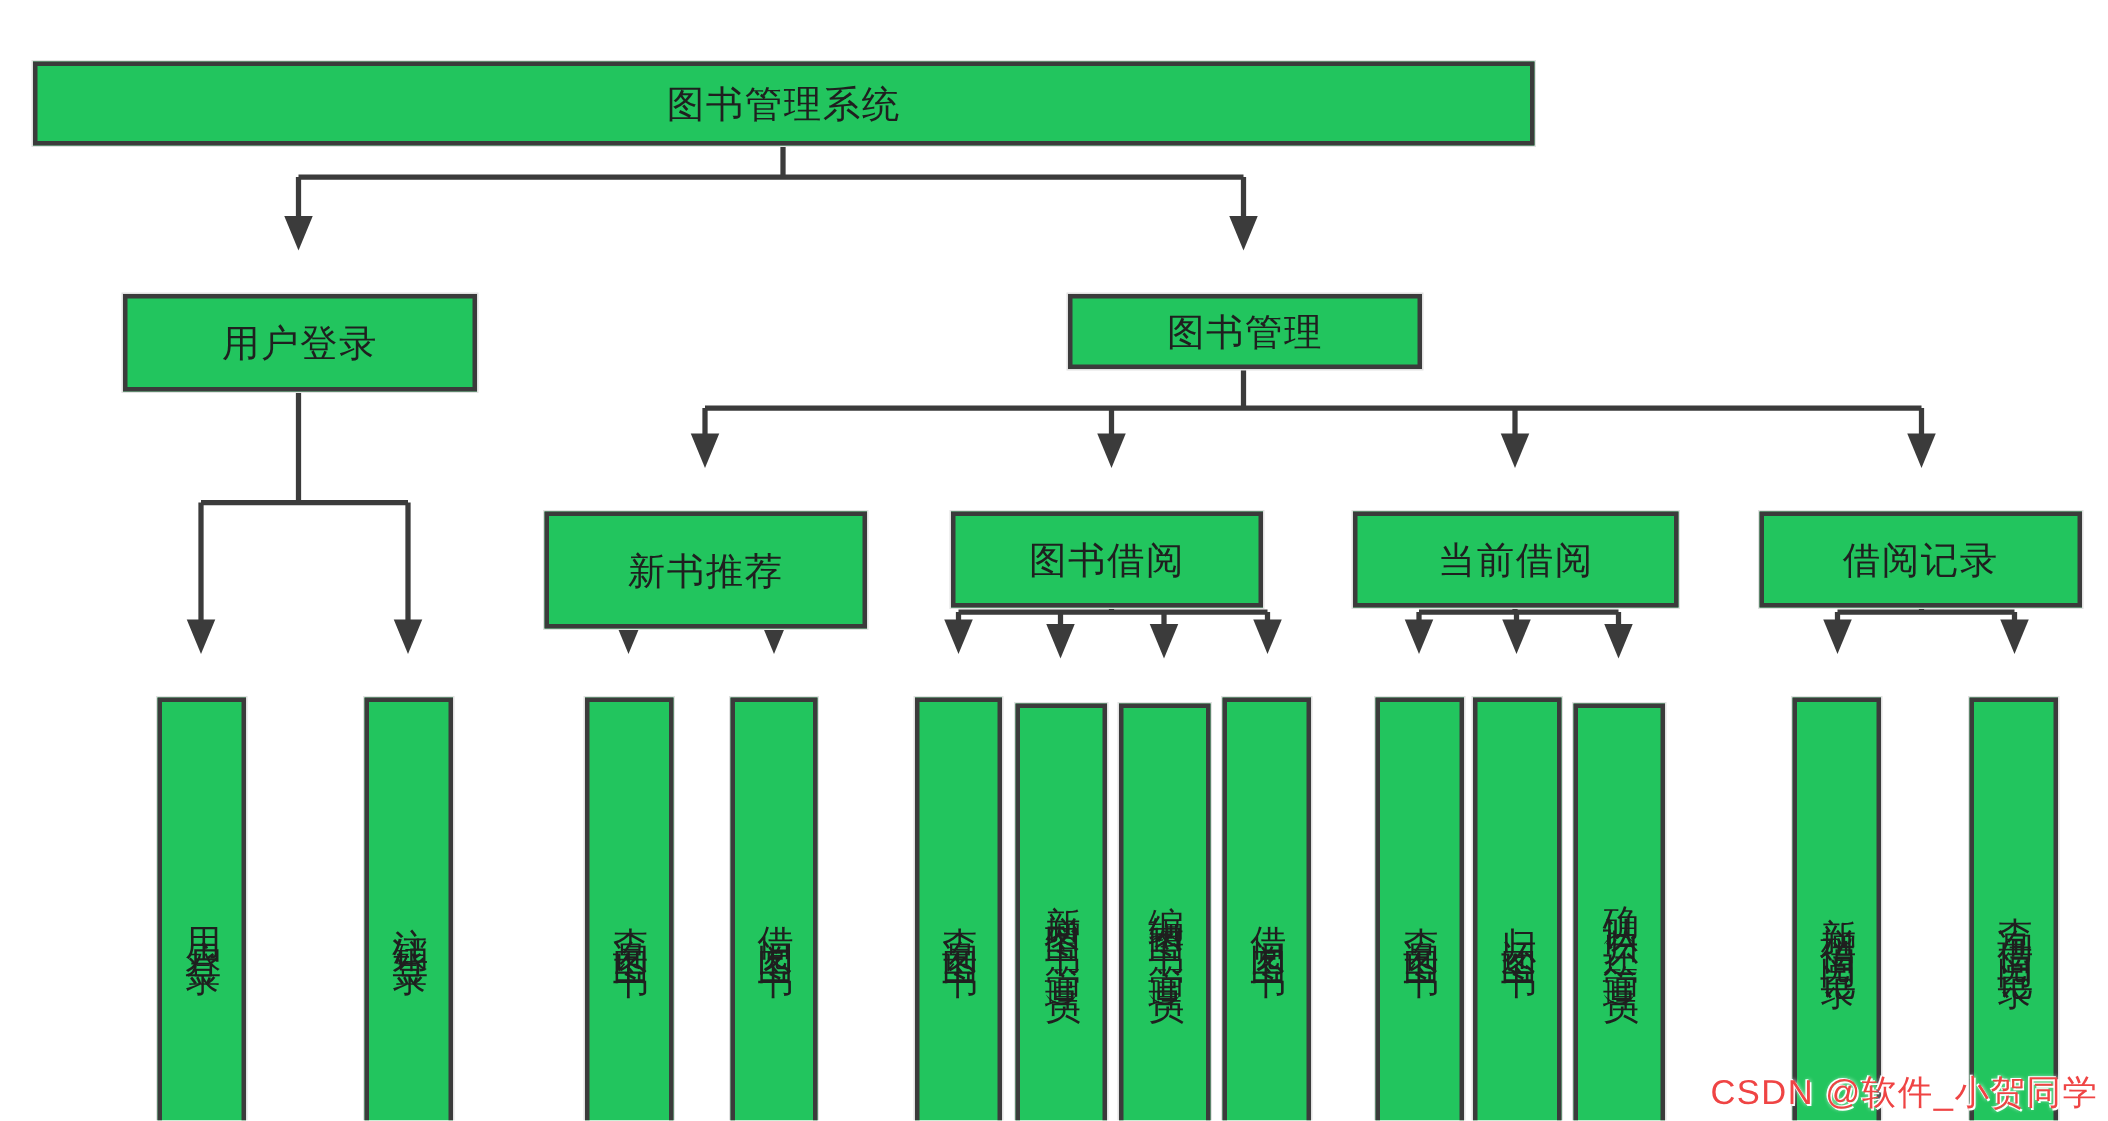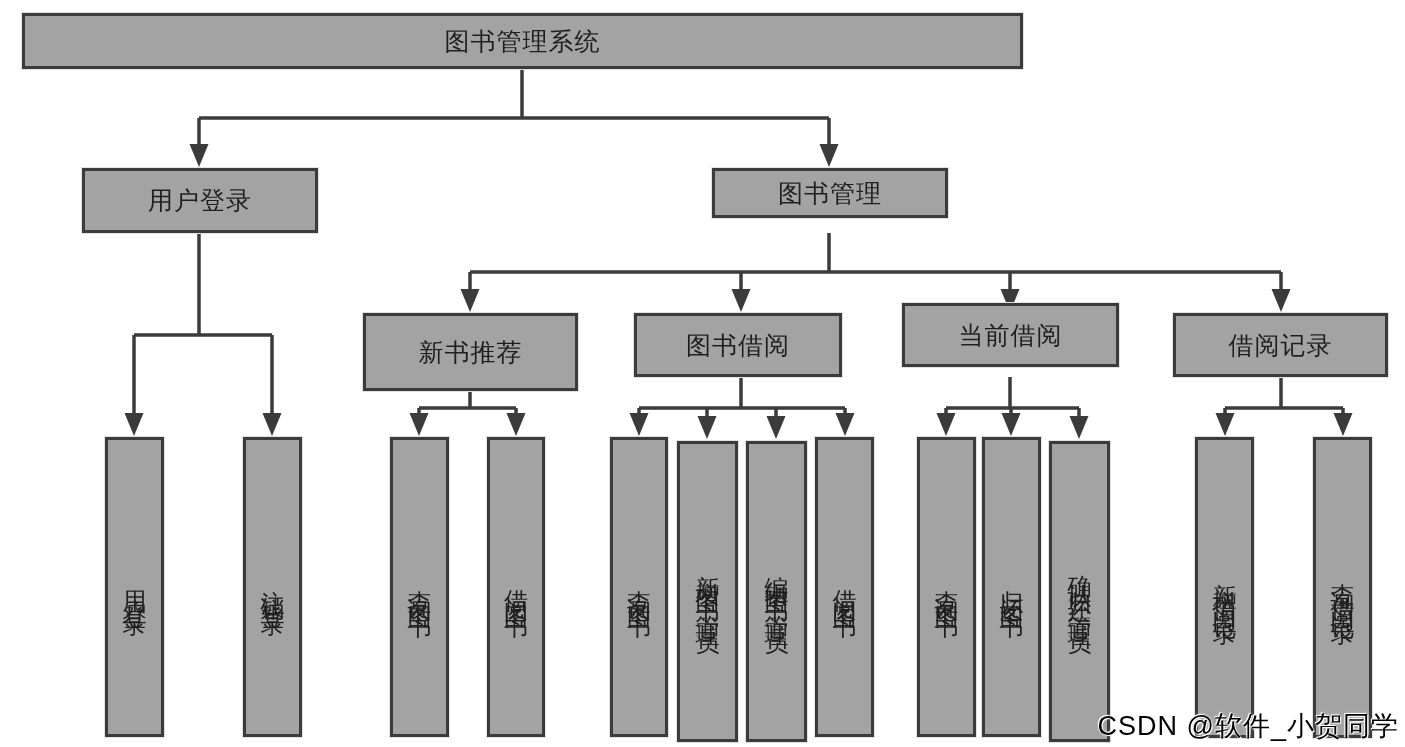--- a/index.html
+++ b/index.html
@@ -13,47 +13,48 @@
   }
   #connectors {
     position: absolute;
     left: 0; top: 0;
     width: 1405px; height: 747px;
   }
   .node {
     position: absolute;
     box-sizing: border-box;
     border: 3px solid #3b3b3b;
-    background: #a3a3a3;
+    background: #22c55e;
     display: flex;
     align-items: center;
     justify-content: center;
     color: #1f1f1f;
     box-shadow: 0 0 0 1px #e2e2e2;
+    margin-top: 28px;
   }
   .node.h-label {
     font-size: 25px;
     letter-spacing: 1px;
     white-space: nowrap;
   }
   .leaf span {
     writing-mode: vertical-rl;
     text-orientation: mixed;
     font-size: 24px;
     letter-spacing: 8px;
     line-height: 1;
     color: #1f1f1f;
   }
   #watermark {
     position: absolute;
     right: 6px;
     bottom: 3px;
-    font-size: 27px;
+    font-size: 23px;
     letter-spacing: 1px;
-    color: #000000;
+    color: #ef4444;
     text-shadow: 1px 1px 0 #ffffff, -1px -1px 0 #ffffff, 0 0 3px #ffffff;
     white-space: nowrap;
   }
 </style>
 </head>
 <body>
 
 <div id="stage">
 
   <svg id="connectors" viewBox="0 0 1405 747" xmlns="http://www.w3.org/2000/svg">
@@ -96,21 +97,21 @@
     </g>
   </svg>
 
   <div class="node h-label" style="left:22px; top:13px; width:1001px; height:56px;">图书管理系统</div>
 
   <div class="node h-label" style="left:82px; top:168px; width:236px; height:65px;">用户登录</div>
   <div class="node h-label" style="left:712px; top:168px; width:236px; height:50px;">图书管理</div>
 
   <div class="node h-label" style="left:363px; top:313px; width:215px; height:78px;">新书推荐</div>
   <div class="node h-label" style="left:634px; top:313px; width:208px; height:64px;">图书借阅</div>
-  <div class="node h-label" style="left:902px; top:303px; width:217px; height:64px;">当前借阅</div>
+  <div class="node h-label" style="left:902px; top:313px; width:217px; height:64px;">当前借阅</div>
   <div class="node h-label" style="left:1173px; top:313px; width:215px; height:64px;">借阅记录</div>
 
   <div class="node leaf" style="left:105px; top:437px; width:59px; height:300px;">
     <span>用户登录</span>
   </div>
   <div class="node leaf" style="left:243px; top:437px; width:59px; height:300px;">
     <span>注销登录</span>
   </div>
 
   <div class="node leaf" style="left:390px; top:437px; width:59px; height:300px;">

